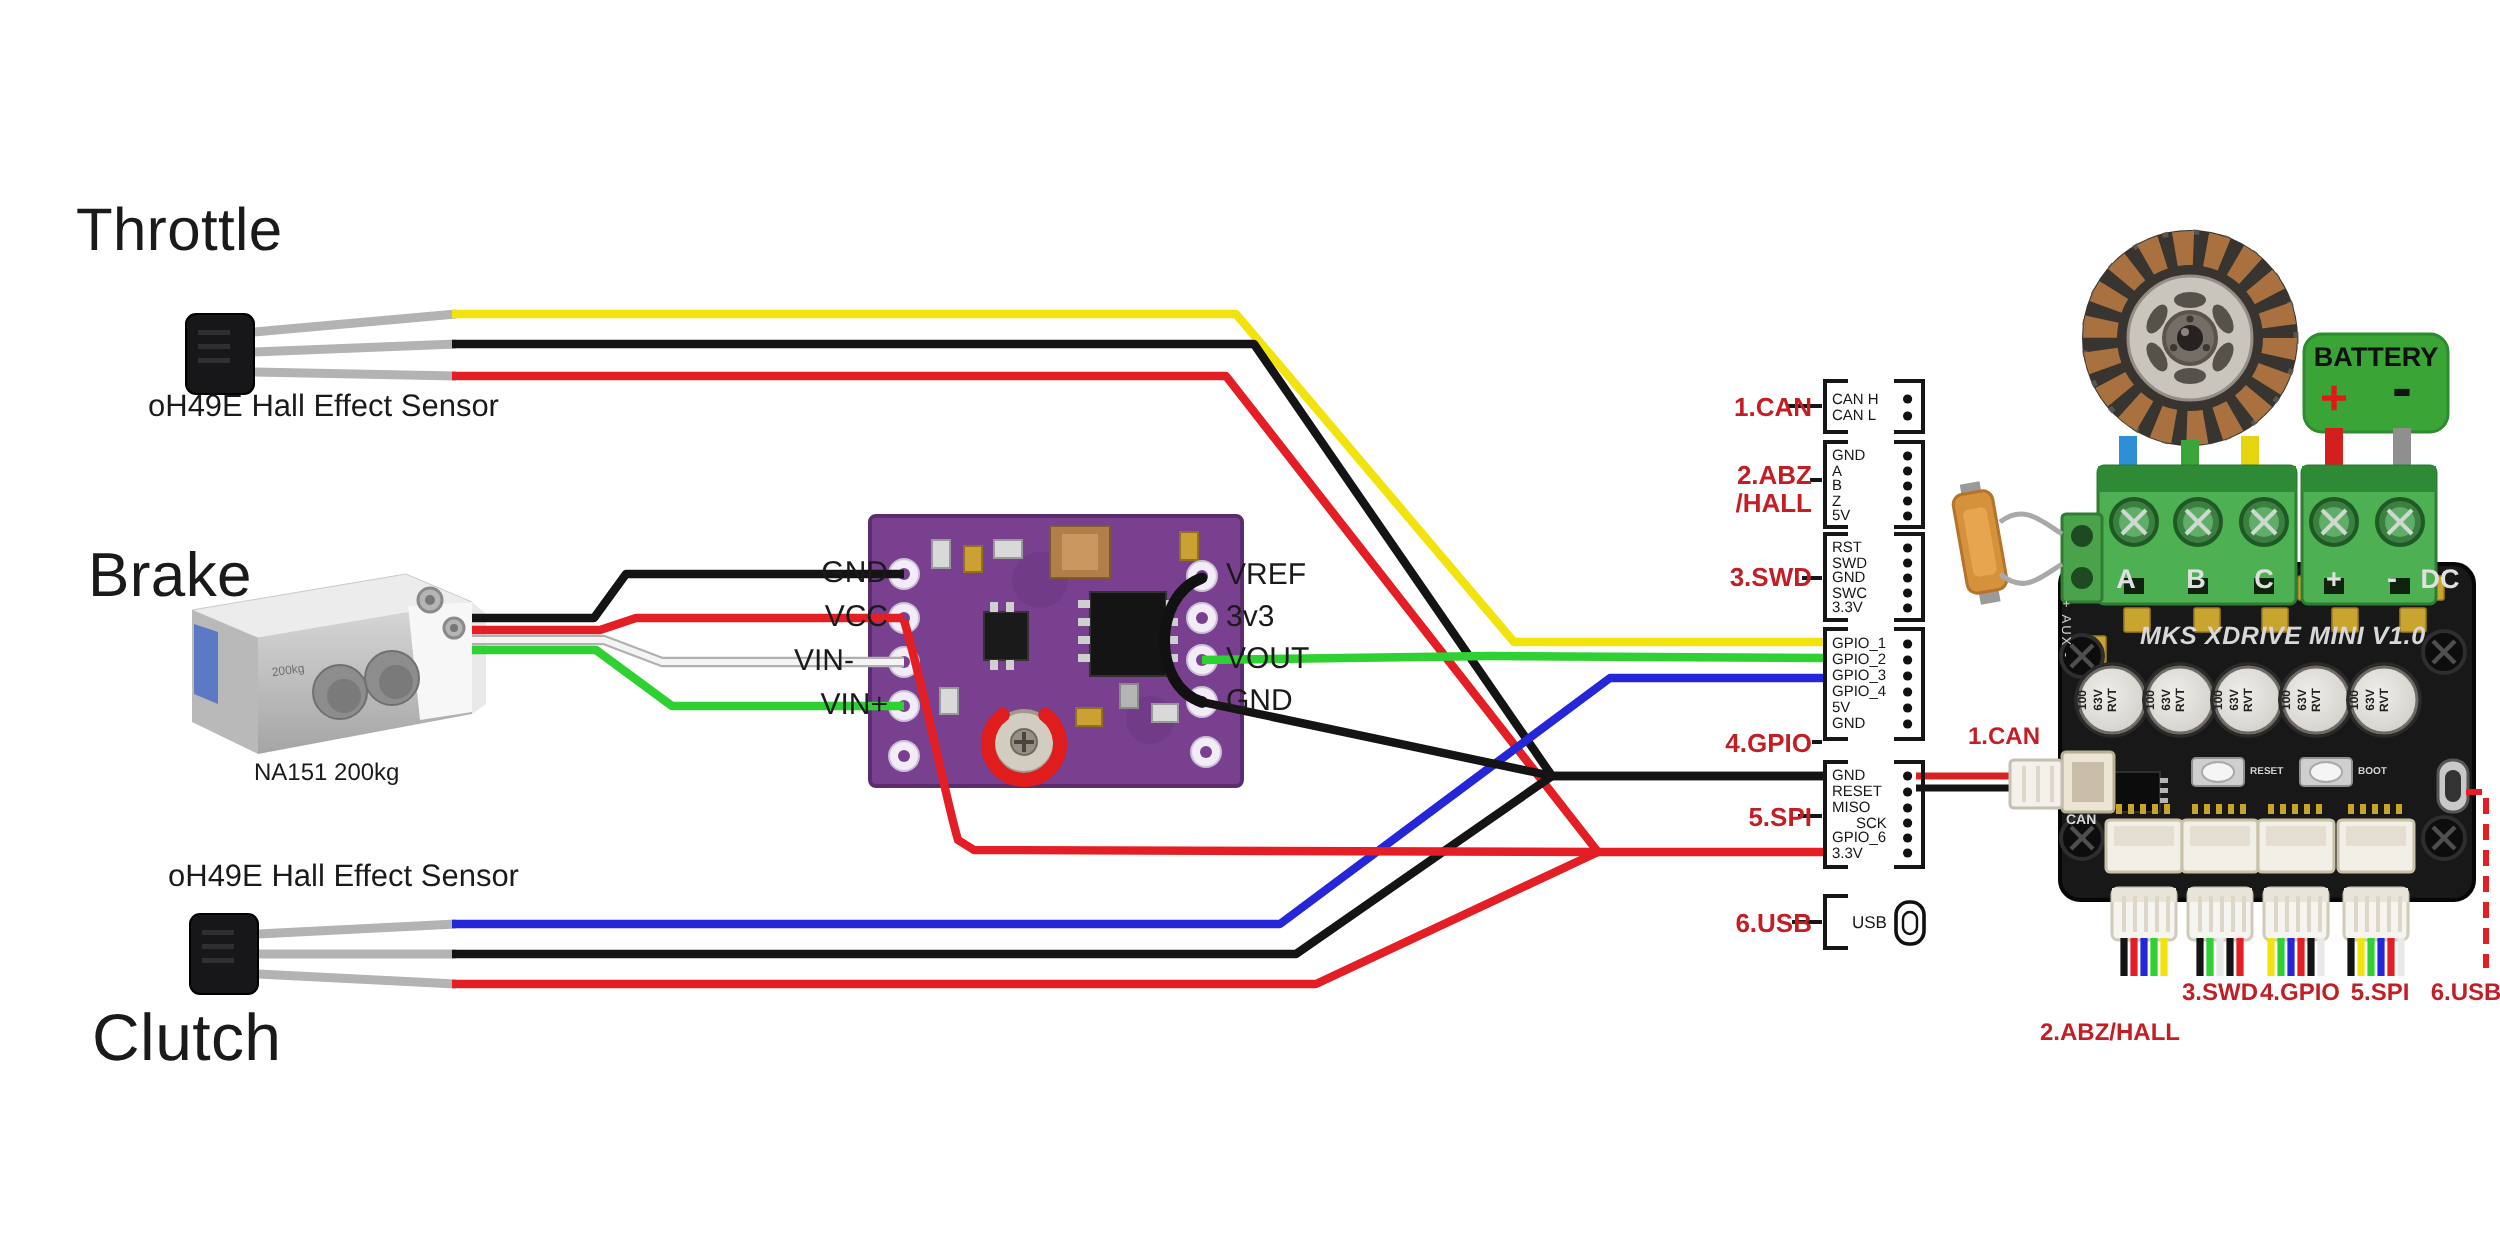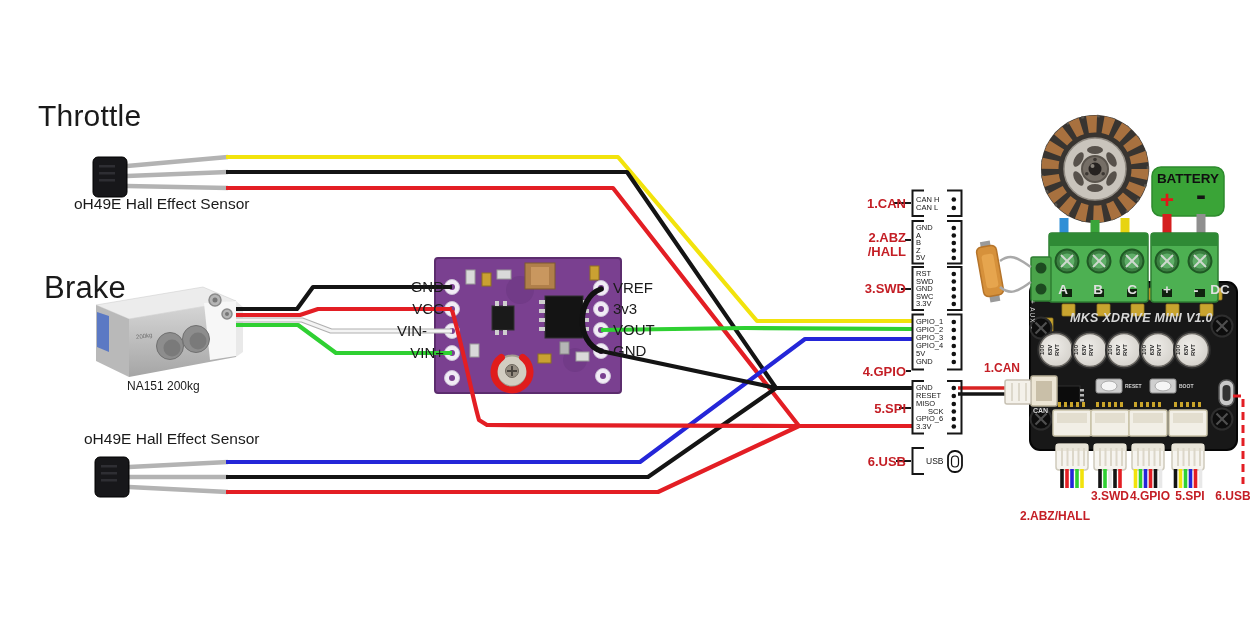--- a/index.html
+++ b/index.html
@@ -548,20 +548,21 @@
     <rect x="951.5" y="456" width="7" height="11" rx="3.5" fill="none" stroke="#111" stroke-width="1.2"></rect>
   </g>
 </svg>
 
 <div class="t heading" style="left:38px;top:99px;">Throttle</div>
 <div class="t small-label" style="left:74px;top:195px;">oH49E Hall Effect Sensor</div>
 <div class="t heading" style="left:44px;top:270px;font-size:31px;">Brake</div>
 <div class="t" style="left:127px;top:379px;font-size:12px;">NA151 200kg</div>
 <div class="t" style="left:136px;top:333px;font-size:6px;color:#6f6f6f;transform:rotate(-8deg);">200kg</div>
 <div class="t small-label" style="left:84px;top:430px;">oH49E Hall Effect Sensor</div>
+<div class="t heading" style="left:46px;top:500px;font-size:33px;">Clutch</div>
 
 <div class="t pinlbl" style="left:380px;top:278px;width:64px;text-align:right;">GND</div>
 <div class="t pinlbl" style="left:380px;top:300px;width:64px;text-align:right;">VCC</div>
 <div class="t pinlbl" style="left:380px;top:322px;width:64px;text-align:center;">VIN-</div>
 <div class="t pinlbl" style="left:380px;top:344px;width:64px;text-align:right;">VIN+</div>
 <div class="t pinlbl" style="left:613px;top:279px;">VREF</div>
 <div class="t pinlbl" style="left:613px;top:300px;">3v3</div>
 <div class="t pinlbl" style="left:613px;top:321px;">VOUT</div>
 <div class="t pinlbl" style="left:613px;top:342px;">GND</div>
 

